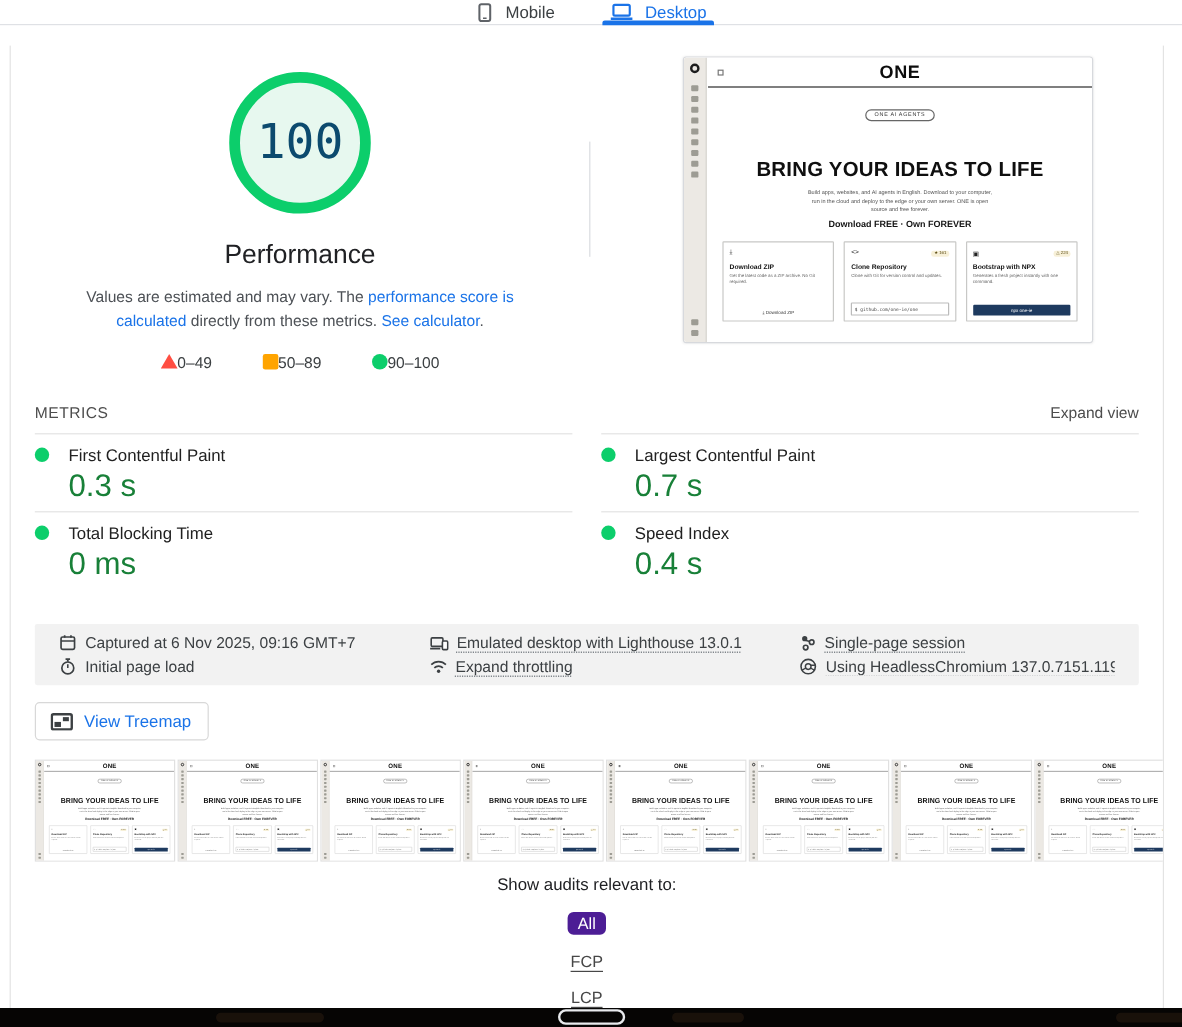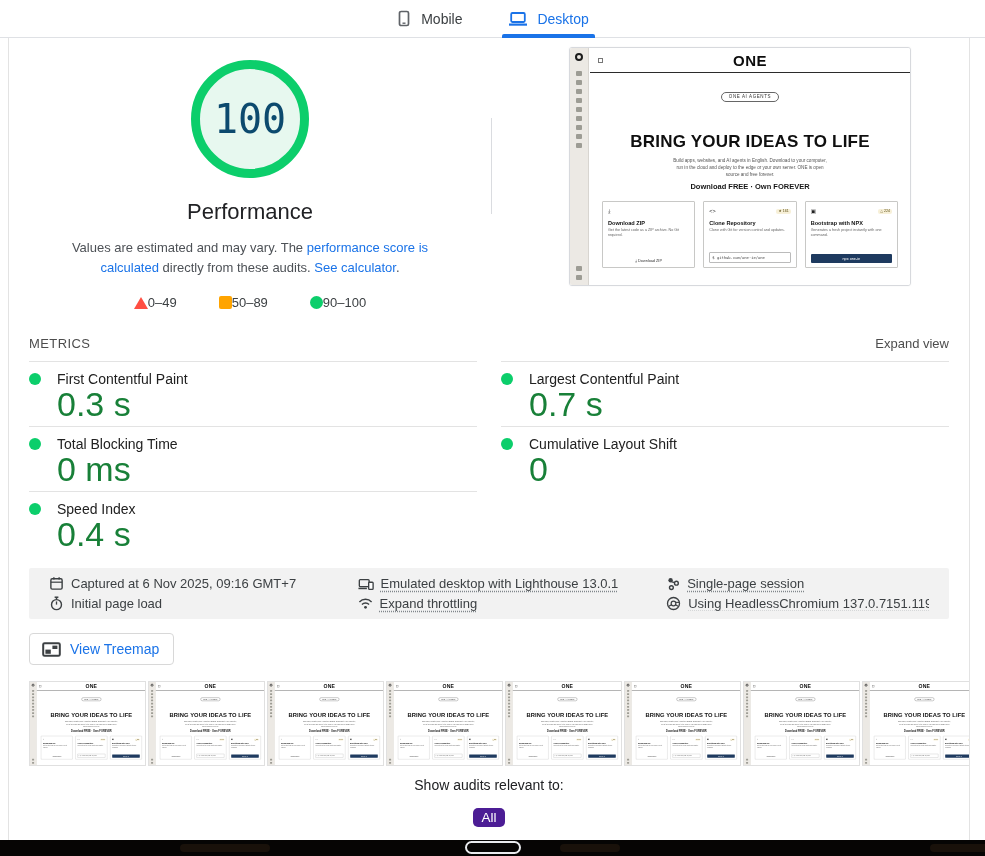--- a/index.html
+++ b/index.html
@@ -1,38 +1,38 @@
 <!DOCTYPE html>
 <html><head>
 <meta charset="utf-8">
 <style>
   * { margin:0; padding:0; box-sizing:border-box; }
   html,body { width:985px; height:856px; background:#fff; font-family:"Liberation Sans", sans-serif; overflow:hidden; }
   #app { position:relative; width:985px; height:856px; background:#fff; }
 
   
-  #tabs-bar { height:38px; display:flex; justify-content:center; align-items:stretch; gap:34px; border-bottom:1px solid #dfe1e5; }
+  #tabs-bar { height:21px; display:flex; justify-content:center; align-items:stretch; gap:34px; border-bottom:1px solid #dfe1e5; }
   .device-tab { display:flex; align-items:center; gap:9px; font-size:14px; font-weight:500; color:#3c4043; position:relative; padding:0 6px; cursor:pointer; }
   .device-tab.active { color:#1a73e8; }
   .device-tab.active .tab-underline { position:absolute; left:0; right:0; bottom:-1px; height:4px; background:#1a73e8; border-radius:2px 2px 0 0; }
   .tab-icon { display:flex; }
 
   
   #main { position:absolute; top:38px; left:8px; width:962px; bottom:16px; background:#fff; border-left:1px solid #e3e3e3; border-right:1px solid #e3e3e3; overflow:hidden; }
 
   
   .score-section { position:relative; height:290px; }
   .gauge-wrap { position:absolute; left:0; top:0; width:482px; text-align:center; }
   .gauge { margin:22px auto 0; width:118px; height:118px; border:9px solid #0cce6b; border-radius:50%; background:#e7f8ef; display:flex; align-items:center; justify-content:center; }
   .gauge-score { font-family:"DejaVu Sans Mono", monospace; font-size:40px; color:#0c4a6e; }
   .perf-title { margin-top:21px; font-size:22px; color:#202124; }
   .disclaimer { margin:13px auto 0; width:366px; font-size:13px; line-height:20px; color:#4d5156; }
   .disclaimer a { color:#1a73e8; text-decoration:none; cursor:pointer; }
   .legend { margin-top:17px; display:flex; justify-content:center; align-items:center; gap:42px; font-size:13px; color:#3c4043; }
-  .legend-item { display:flex; align-items:center; gap:0; }
+  .legend-item { display:flex; align-items:flex-start; gap:0; }
   .shape-triangle { width:0; height:0; border-left:7px solid transparent; border-right:7px solid transparent; border-bottom:12px solid #ff4e42; }
   .shape-square { width:13px; height:13px; background:#ffa400; border-radius:2px; }
   .shape-circle { width:13px; height:13px; background:#0cce6b; border-radius:50%; }
   .v-divider { position:absolute; left:482px; top:80px; width:1px; height:96px; background:#dadce0; }
 
   
   .thumb { position:absolute; left:560px; top:9px; width:342px; height:239px; border:1px solid #d7d9dd; border-radius:3px; overflow:hidden; background:#fff; box-shadow:0 0 2px rgba(0,0,0,.06); cursor:pointer; }
 
   .preview { position:relative; width:340px; height:237px; background:#fff; font-family:"Liberation Sans", sans-serif; }
   .pv-side { position:absolute; left:0; top:0; width:19px; height:100%; background:#ece9e4; border-right:1px solid #d8d5d0; display:flex; flex-direction:column; align-items:center; padding-top:5px; gap:4px; }
@@ -62,21 +62,21 @@
   
   .metrics-head { display:flex; justify-content:space-between; align-items:center; padding:0 20px; margin-top:8px; }
   .metrics-title { font-size:13px; letter-spacing:.4px; color:#4d4d4d; font-stretch:condensed; }
   .expand-view { font-size:13px; color:#4d4d4d; cursor:pointer; font-stretch:condensed; }
   .metrics-grid { display:grid; grid-template-columns:1fr 1fr; column-gap:24px; padding:0 20px; margin-top:10px; }
   .metric-cell { border-top:1px solid #e3e3e3; padding:9px 0 8px; }
   .metric-cell.empty { border-top:none; }
   .metric-label-row { display:flex; align-items:center; gap:16px; }
   .metric-dot { width:12px; height:12px; border-radius:50%; background:#0cce6b; flex:none; }
   .metric-name { font-size:14px; color:#212121; }
-  .metric-value { margin-left:28px; margin-top:3px; font-size:34px; line-height:28px; color:#188038; }
+  .metric-value { margin-left:28px; margin-top:3px; font-size:26px; line-height:28px; color:#188038; }
 
   
   .meta-box { margin:12px 20px 0; background:#f2f2f2; border-radius:2px; padding:8px 20px; display:grid; grid-template-columns:1.08fr 1.08fr .92fr; row-gap:5px; align-items:center; }
   .meta-item { display:flex; align-items:center; gap:7px; font-size:13px; color:#3c4043; min-width:0; }
   .meta-item svg { flex:none; }
   .meta-text { white-space:nowrap; }
   .meta-item.tip .meta-text { text-decoration:underline dotted #80868b; text-underline-offset:3px; cursor:default; }
   .meta-item.clip { overflow:hidden; }
 
   
@@ -127,21 +127,21 @@
   </div>
 
   <div id="main">
 
     <div class="score-section">
       <div class="gauge-wrap">
         <div class="gauge">
           <span class="gauge-score">100</span>
         </div>
         <div class="perf-title">Performance</div>
-        <div class="disclaimer"><span>Values are estimated and may vary. The </span><a>performance score is calculated</a><span> directly from these audits. </span><a>See calculator</a><span>.</span></div>
+        <div class="disclaimer"><span>Values are estimated and may vary. The </span><a>performance score is calculated</a><span> directly from these metrics. </span><a>See calculator</a><span>.</span></div>
         <div class="legend">
           <div class="legend-item">
             <span class="shape-triangle"></span>
             <span>0–49</span>
           </div>
           <div class="legend-item">
             <span class="shape-square"></span>
             <span>50–89</span>
           </div>
           <div class="legend-item">
@@ -235,27 +235,20 @@
             <span class="metric-name">Largest Contentful Paint</span>
           </div>
         <div class="metric-value">0.7 s</div>
       </div>
       <div class="metric-cell">
         <div class="metric-label-row">
             <span class="metric-dot"></span>
             <span class="metric-name">Total Blocking Time</span>
           </div>
         <div class="metric-value">0 ms</div>
-      </div>
-      <div class="metric-cell">
-        <div class="metric-label-row">
-            <span class="metric-dot"></span>
-            <span class="metric-name">Cumulative Layout Shift</span>
-          </div>
-        <div class="metric-value">0</div>
       </div>
       <div class="metric-cell">
         <div class="metric-label-row">
             <span class="metric-dot"></span>
             <span class="metric-name">Speed Index</span>
           </div>
         <div class="metric-value">0.4 s</div>
       </div>
       <div class="metric-cell empty"></div>
     </div>

